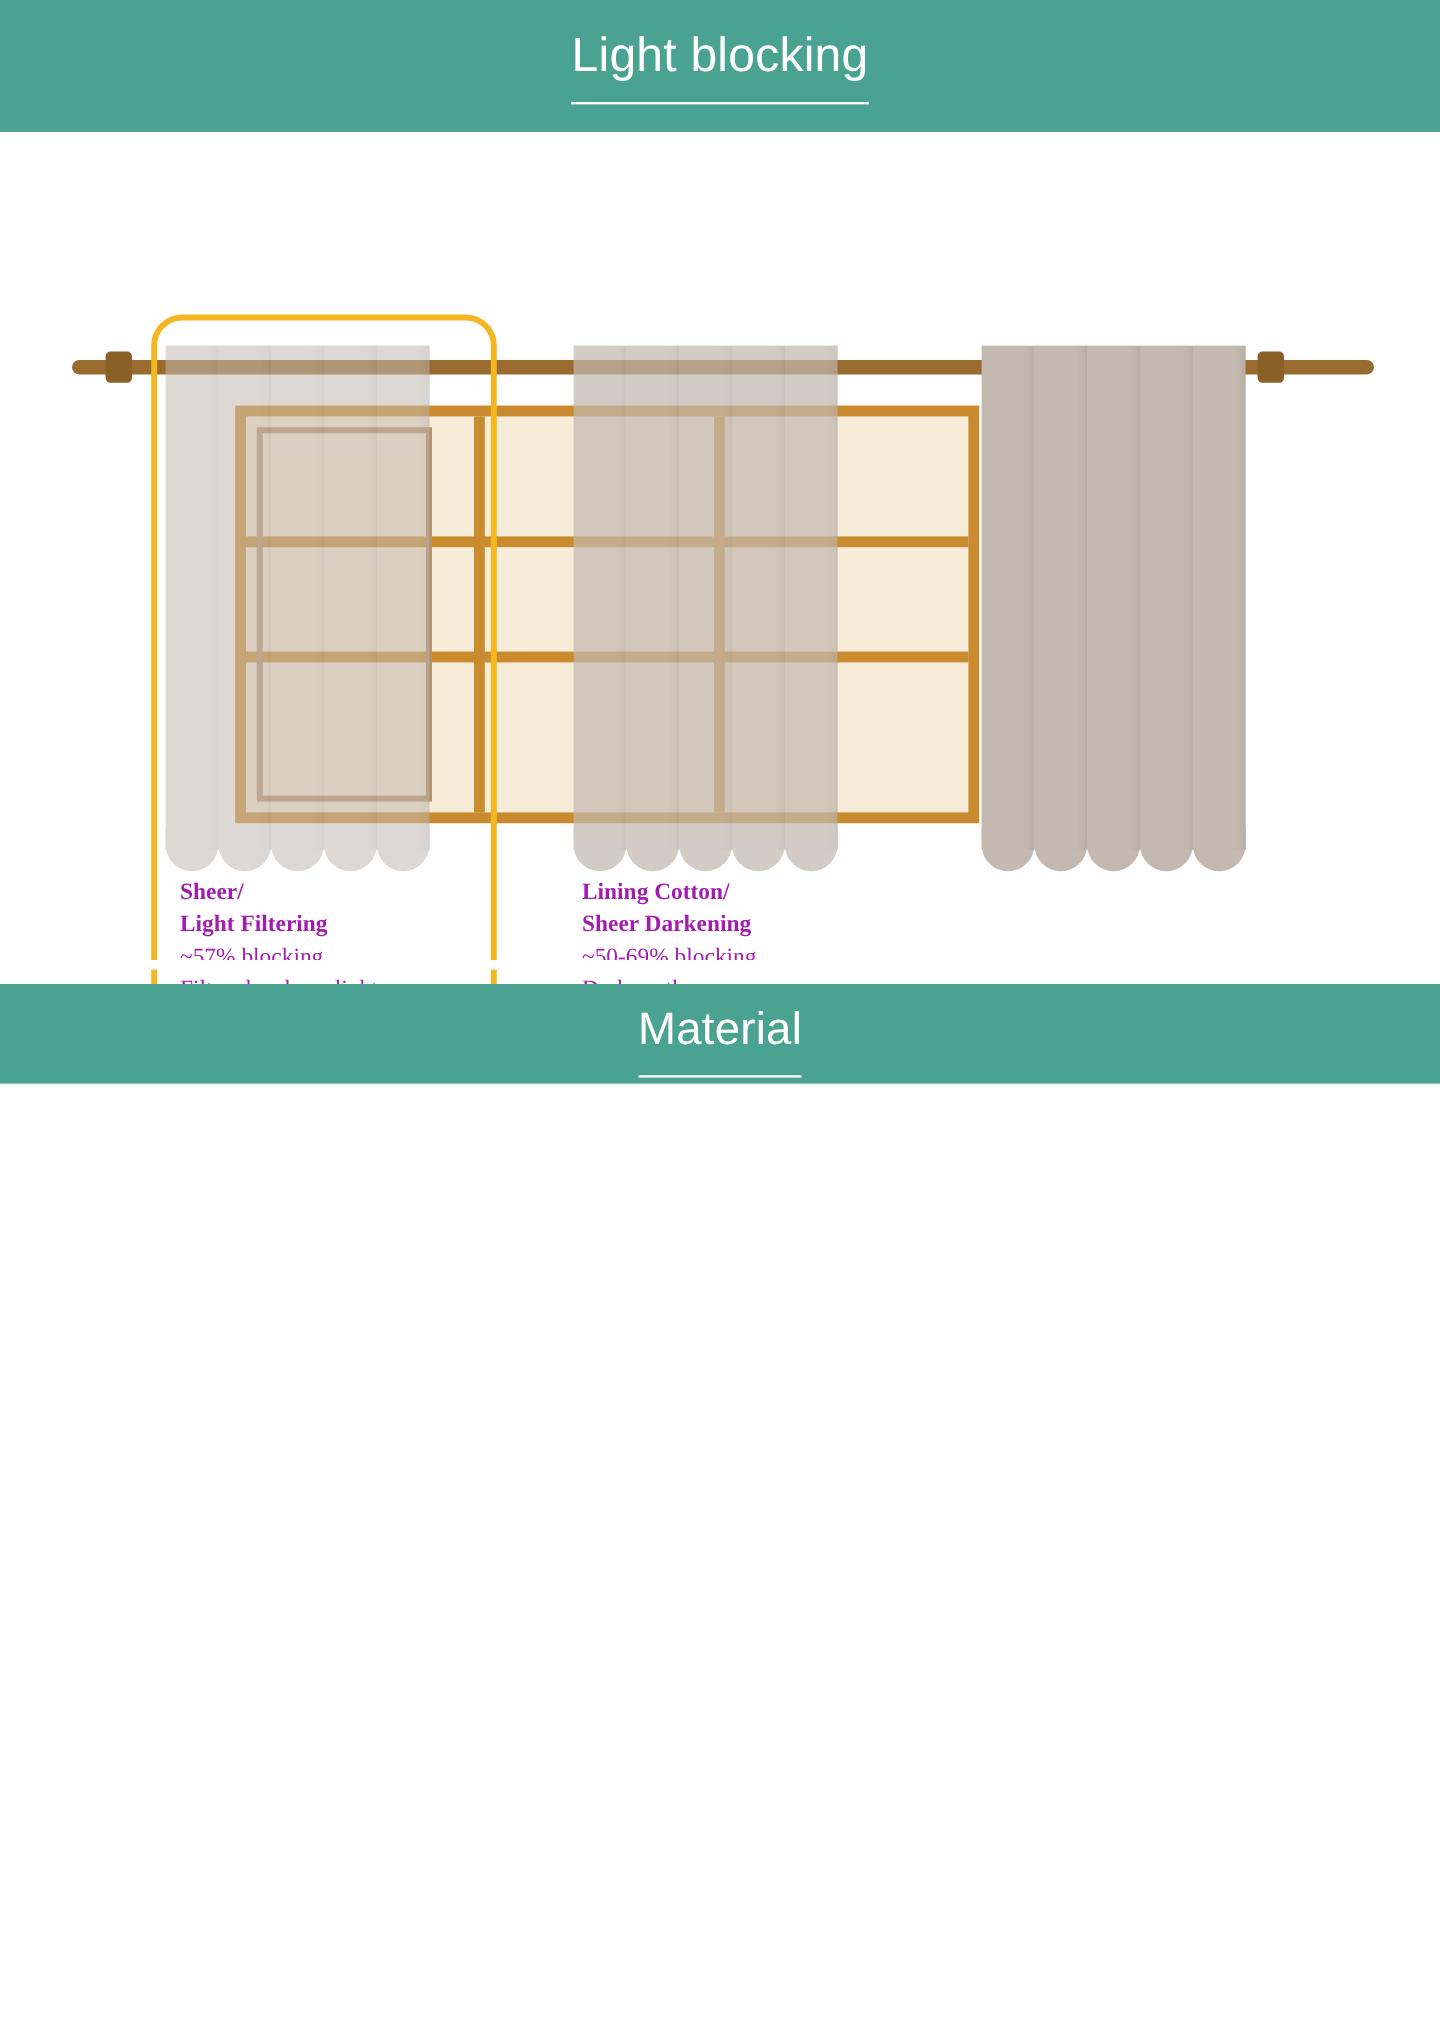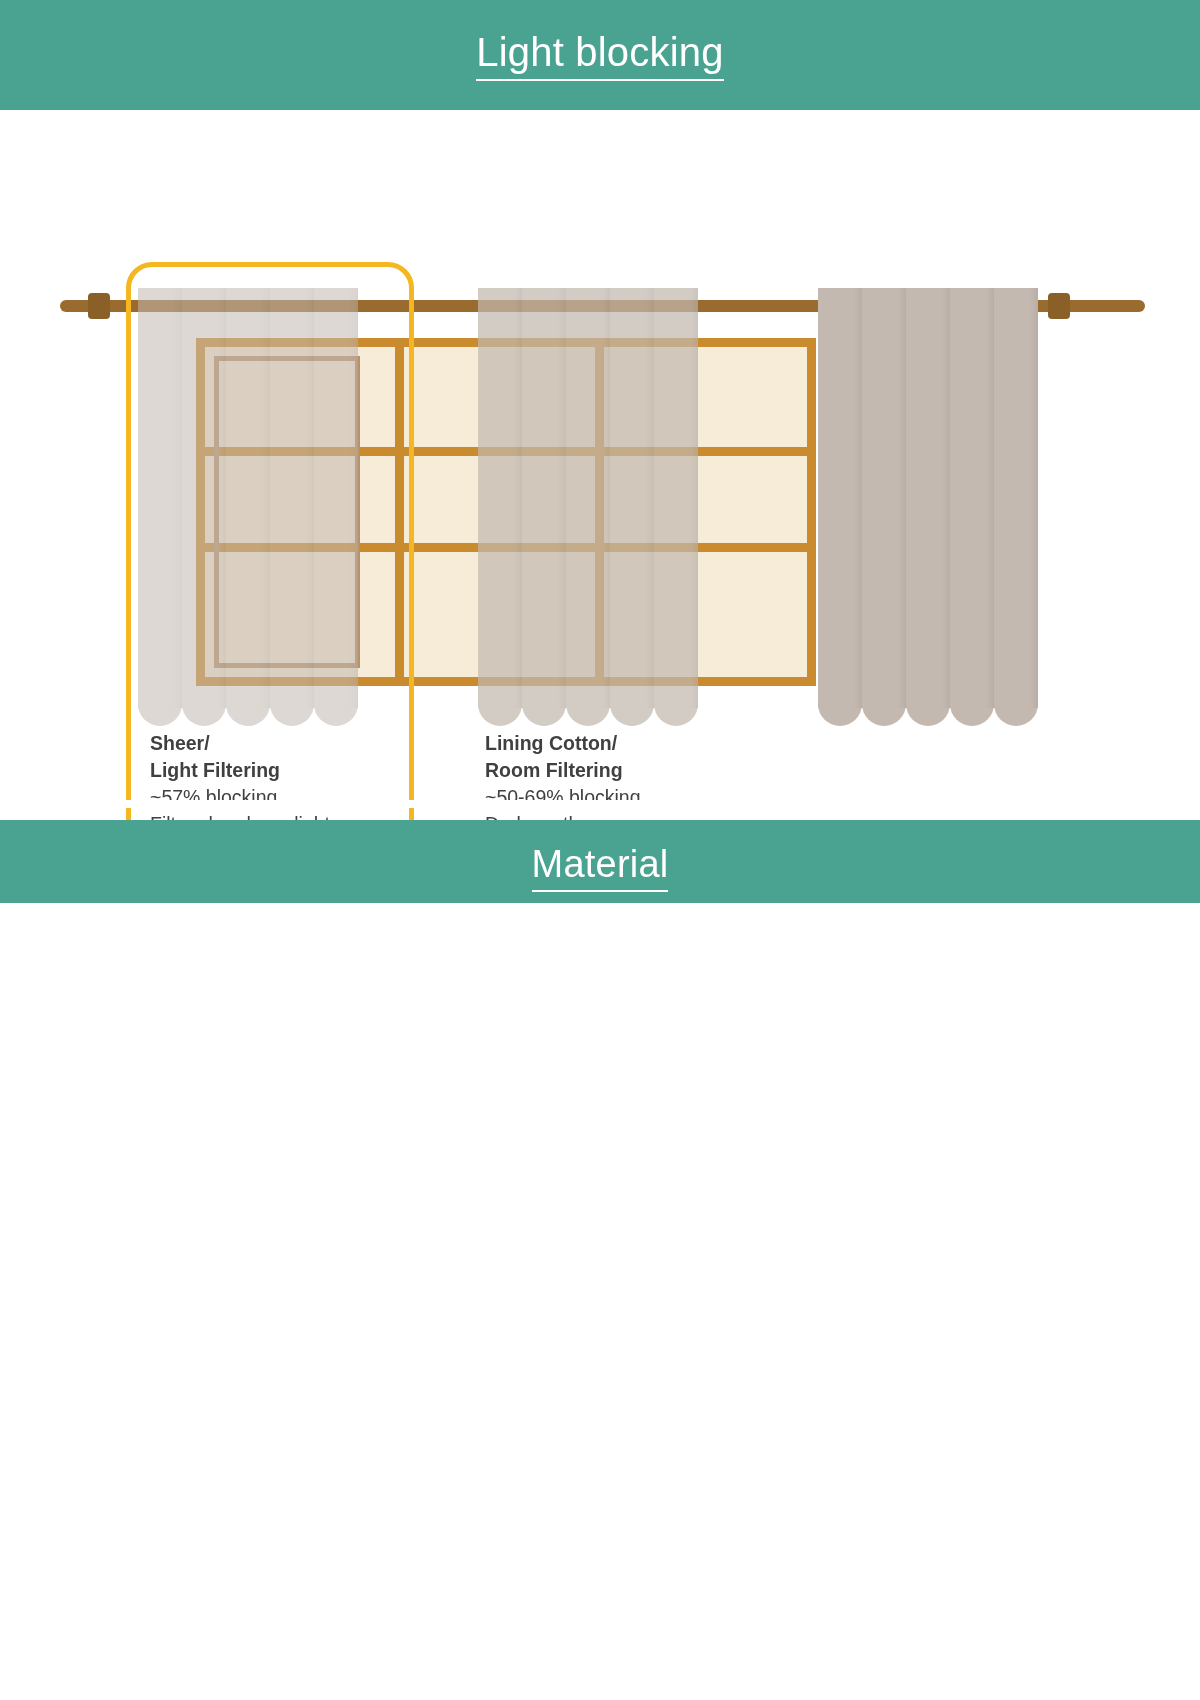--- a/index.html
+++ b/index.html
@@ -16,21 +16,21 @@
   .banner {
     background:#4aa391;
     color:#ffffff;
     text-align:center;
     display:flex; align-items:center; justify-content:center;
   }
   .banner span {
     font-size:40px;
     letter-spacing:0.2px;
     border-bottom:2px solid #ffffff;
-    padding-bottom:4px;
+    padding-bottom:16px;
     font-weight:400;
   }
   #banner-light { position:absolute; left:0; top:0; width:1200px; height:110px; }
   #banner-material { position:absolute; left:0; top:808px; width:1200px; height:95px;margin-top:12px; }
   #banner-material span { font-size:38px; }
 
   
   .light-area { position:absolute; left:0; top:110px; width:1200px; height:690px; background:#ffffff; }
 
   .rod { position:absolute; left:60px; top:190px; width:1085px; height:12px; background:#9a6b2f; border-radius:6px; }
@@ -64,21 +64,21 @@
     position:absolute; bottom:-18px; left:0; width:100%; height:36px;
     display:flex;
   }
   .curtain-bottom i { flex:1; border-radius:0 0 22px 22px; }
 
   .highlight-box {
     position:absolute; left:126px; top:152px; width:288px; height:600px;
     border:5px solid #f5b721; border-radius:26px; box-sizing:border-box;
   }
 
-  .caption { position:absolute; font-size:19.5px; color:#404040; line-height:27px; }
+  .caption { position:absolute; font-size:19.5px; color:#a21caf; line-height:27px;font-family:Liberation Serif, serif; }
   .caption b { font-weight:bold; display:block; }
   #cap-sheer { left:150px; top:620px; width:280px; }
   #cap-regular { left:485px; top:620px; width:300px; }
   #cap-blockout { left:820px; top:620px; width:320px; }
 
   .divider { position:absolute; left:0; top:800px; width:1200px; height:8px; background:#ffffff; }
 
   
   .material-area { position:absolute; left:0; top:903px; width:1200px; height:797px; background:#ffffff; }
 </style>
@@ -154,21 +154,21 @@
 
     <div class="caption" id="cap-sheer">
       <b>Sheer/</b>
       <b>Light Filtering</b>
       <div>~57% blocking</div>
       <div>Filters harsh sunlight</div>
     </div>
 
     <div class="caption" id="cap-regular">
       <b>Lining Cotton/</b>
-      <b>Room Filtering</b>
+      <b>Sheer Darkening</b>
       <div>~50-69% blocking</div>
       <div>Darkens the room</div>
     </div>
 
   </div>
 
   <div class="divider"></div>
 
   <div class="banner" id="banner-material">
     <span>Material</span>

